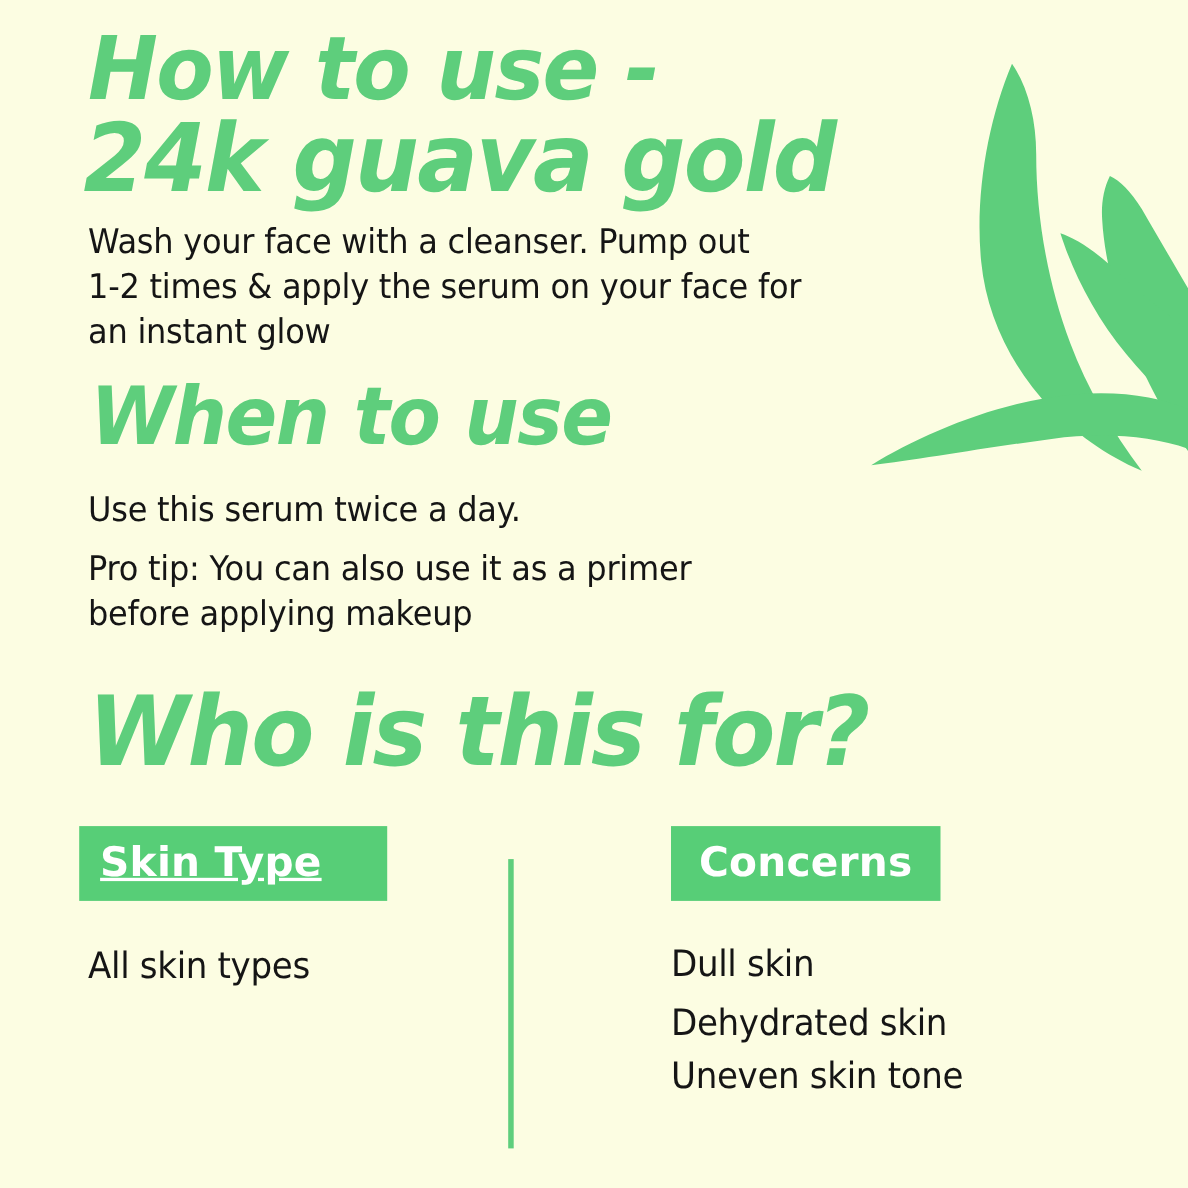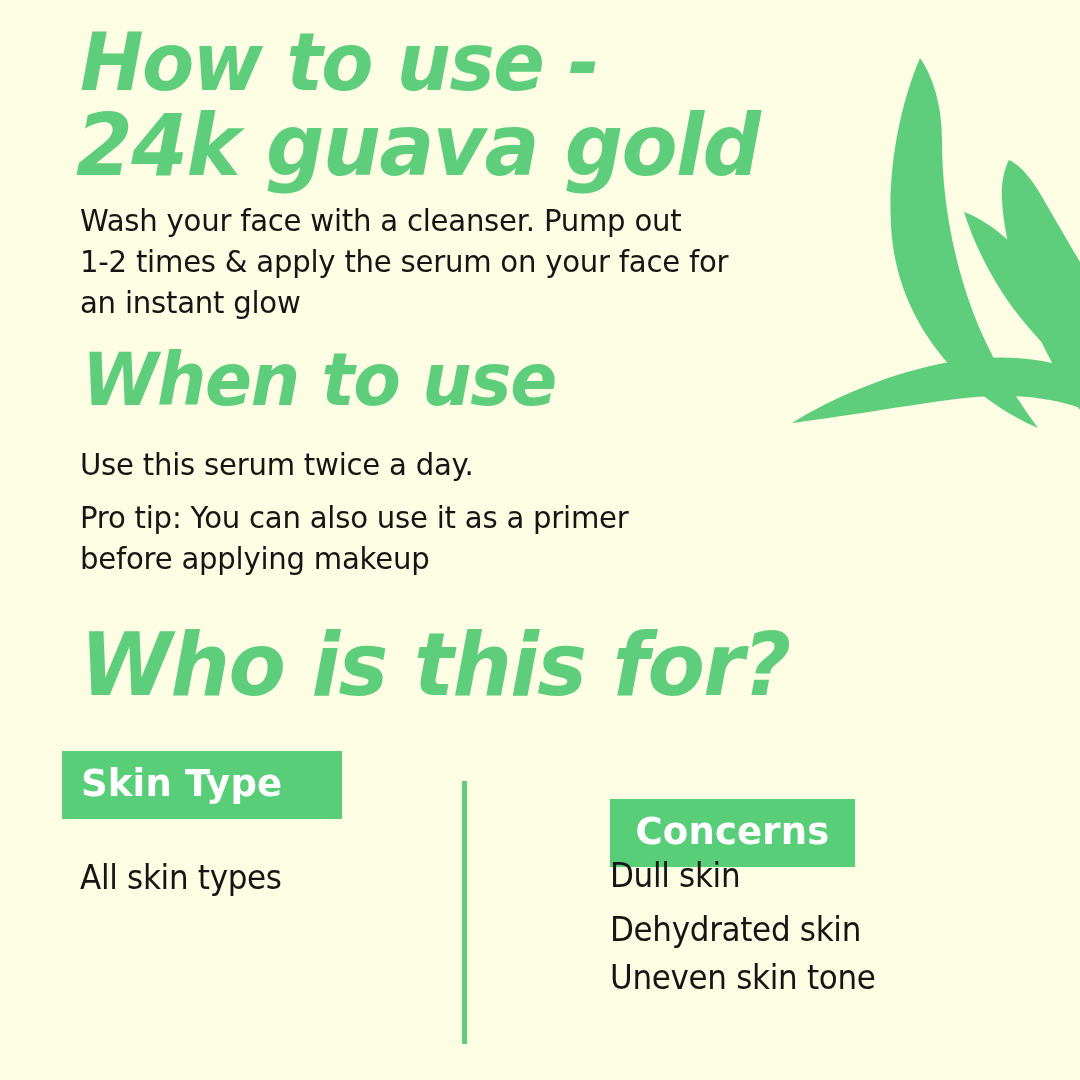--- a/index.html
+++ b/index.html
@@ -107,33 +107,33 @@
     font-size: 37px;
     letter-spacing: 0.005em;
     display: flex;
     align-items: center;
     box-sizing: border-box;
     padding-left: 19px;
     padding-bottom: 3px;
     white-space: nowrap;
   }
   #skin-type-badge {
-    left: 62px;
+    left: 72px;
     top: 751px;
     width: 280px;
     height: 68px;
+    text-decoration: underline;
   }
   #concerns-badge {
     left: 610px;
     top: 751px;
     width: 245px;
     height: 68px;
     justify-content: center;
     padding-left: 0;
-    margin-top: 48px;
   }
 
   #column-divider {
     position: absolute;
     left: 462px;
     top: 781px;
     width: 5px;
     height: 263px;
     background: #5ECE7C;
   }

